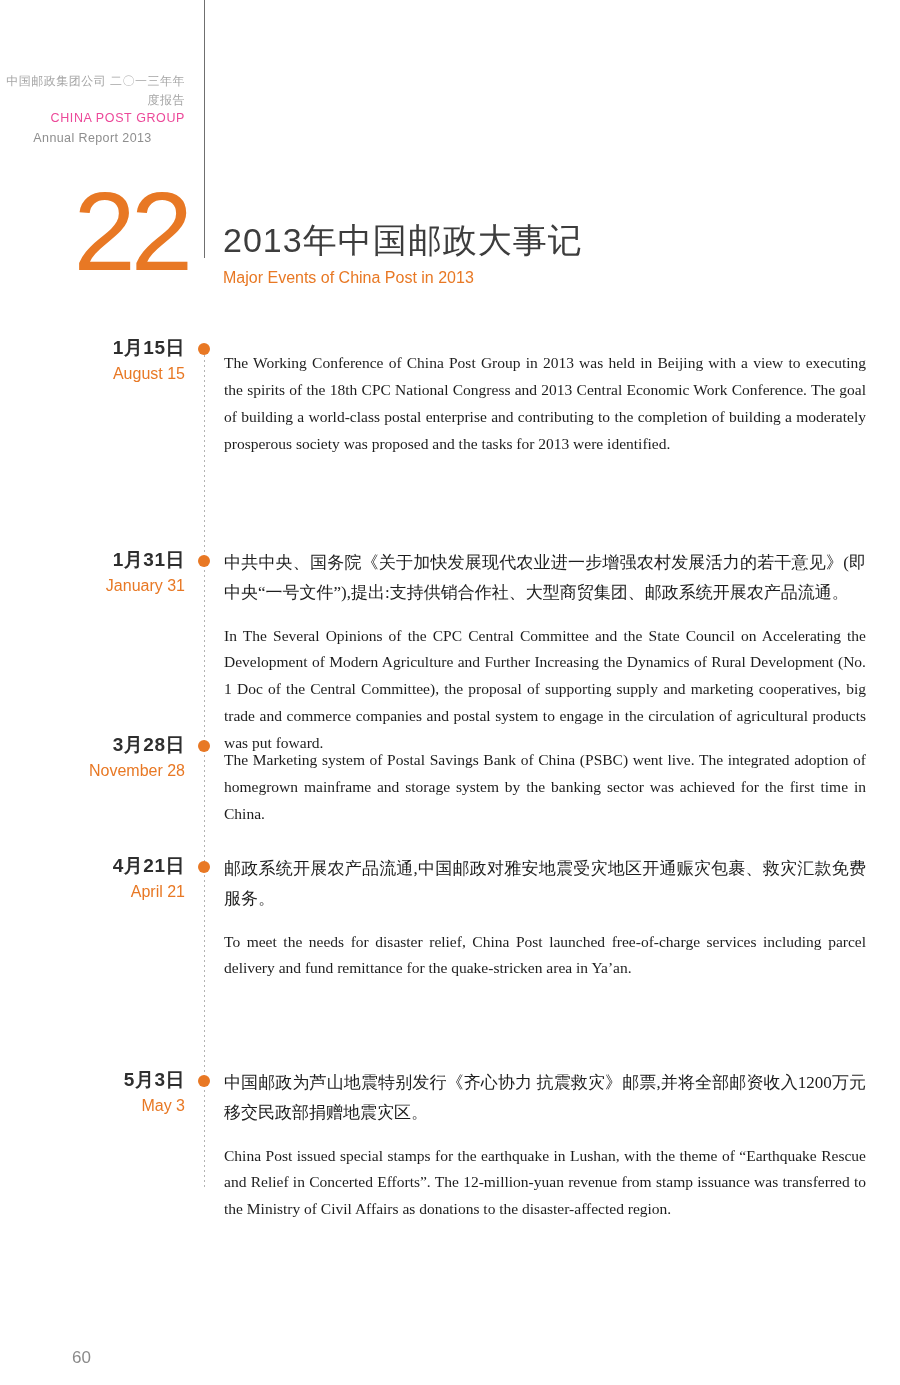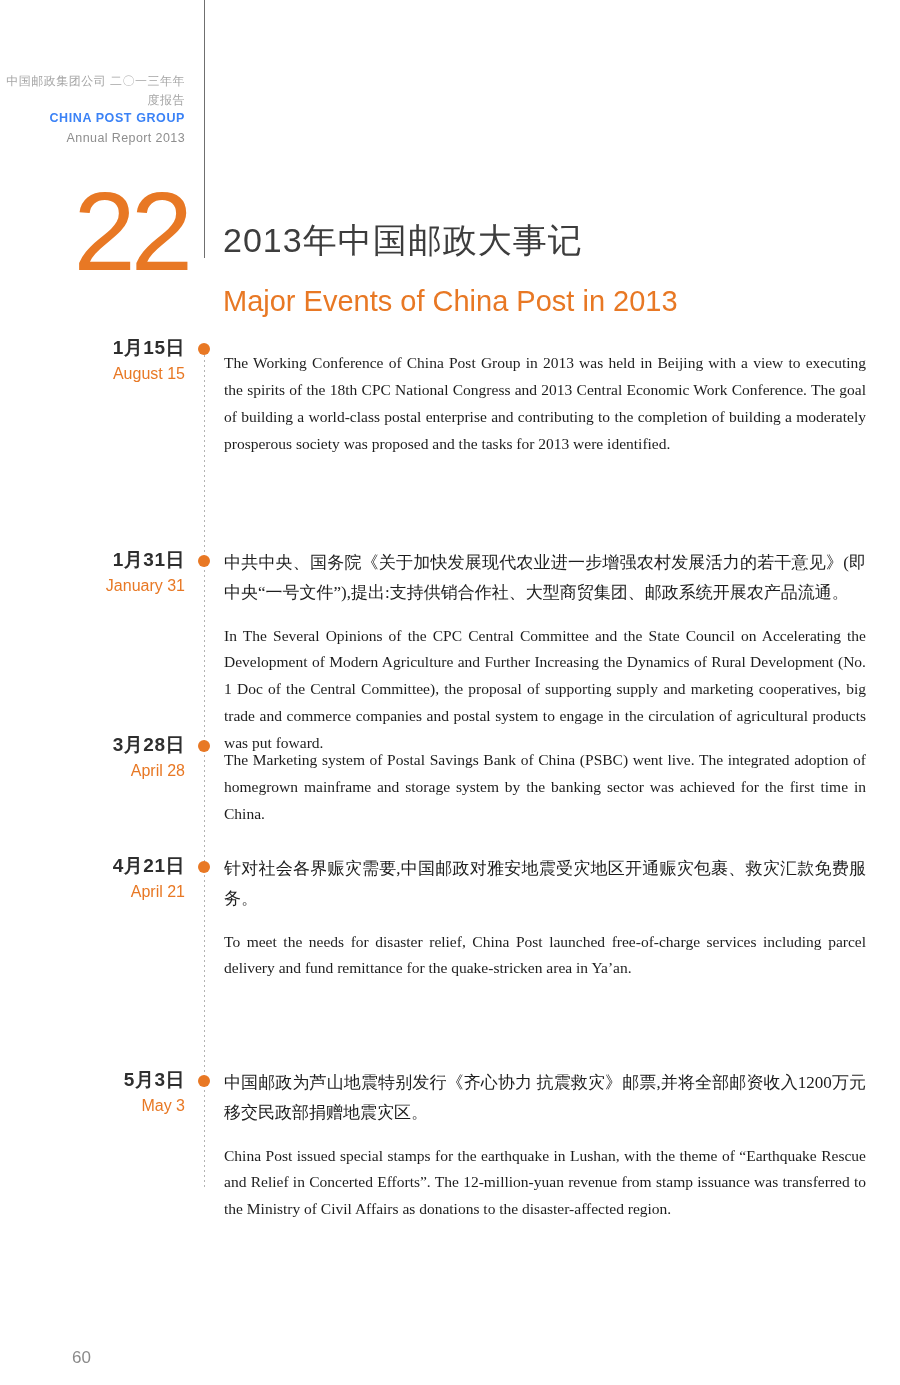--- a/index.html
+++ b/index.html
@@ -17,22 +17,22 @@
   
   .report-header {
     position: absolute;
     left: 0; top: 72px;
     width: 185px;
     text-align: right;
     color: #9b9b9b;
     line-height: 1.55;
   }
   .report-header .zh   { font-size: 12px; color: #a5a5a5; letter-spacing: .5px; }
-  .report-header .en-1 { font-size: 12.5px; font-weight: bold; color: #3b82f6; letter-spacing: .6px; }
-  .report-header .en-2 { font-size: 12.5px; color: #8e8e8e; letter-spacing: .4px; }
+  .report-header .en-1 { font-size: 12.5px; font-weight: normal; color: #ec4899; letter-spacing: .6px; }
+  .report-header .en-2 { font-size: 12.5px; color: #8e8e8e; letter-spacing: .4px; text-align: center; }
 
   .header-rule {
     position: absolute;
     left: 204px; top: 0;
     width: 1px; height: 258px;
     background: #6f6f6f;
   }
 
   
   .chapter-number {
@@ -49,22 +49,22 @@
   .chapter-titles { position: absolute; left: 223px; top: 201px; }
   .chapter-title-zh {
     font-size: 34px;
     color: #3d3d3d;
     font-weight: 400;
     letter-spacing: 1px;
     line-height: 1.2;
     margin-top: 19px;
   }
   .chapter-title-en {
-    margin-top: 23px;
-    font-size: 29px;
+    margin-top: 7px;
+    font-size: 16px;
     color: var(--accent);
     font-weight: 400;
     line-height: 1.2;
   }
 
   
   .timeline-rail {
     position: absolute;
     left: 204px; top: 350px;
     width: 1px; height: 838px;
@@ -162,36 +162,36 @@
     <div class="bullet"></div>
     <div class="content">
       <p class="body-zh">中共中央、国务院《关于加快发展现代农业进一步增强农村发展活力的若干意见》(即中央“一号文件”),提出:支持供销合作社、大型商贸集团、邮政系统开展农产品流通。</p>
       <p class="body-en">In The Several Opinions of the CPC Central Committee and the State Council on Accelerating the Development of Modern Agriculture and Further Increasing the Dynamics of Rural Development (No. 1 Doc of the Central Committee), the proposal of supporting supply and marketing cooperatives, big trade and commerce companies and postal system to engage in the circulation of agricultural products was put foward.</p>
     </div>
   </div>
 
   <div class="entry" style="top:733px">
     <div class="date-col">
       <div class="date-zh">3月28日</div>
-      <div class="date-en">April 28</div>
+      <div class="date-en">November 28</div>
     </div>
     <div class="bullet"></div>
     <div class="content">
       <p class="body-en">The Marketing system of Postal Savings Bank of China (PSBC) went live. The integrated adoption of homegrown mainframe and storage system by the banking sector was achieved for the first time in China.</p>
     </div>
   </div>
 
   <div class="entry" style="top:854px">
     <div class="date-col">
       <div class="date-zh">4月21日</div>
       <div class="date-en">April 21</div>
     </div>
     <div class="bullet"></div>
     <div class="content">
-      <p class="body-zh">针对社会各界赈灾需要,中国邮政对雅安地震受灾地区开通赈灾包裹、救灾汇款免费服务。</p>
+      <p class="body-zh">邮政系统开展农产品流通,中国邮政对雅安地震受灾地区开通赈灾包裹、救灾汇款免费服务。</p>
       <p class="body-en">To meet the needs for disaster relief, China Post launched free-of-charge services including parcel delivery and fund remittance for the quake-stricken area in Ya’an.</p>
     </div>
   </div>
 
 
   <div class="entry" style="top:1068px">
     <div class="date-col">
       <div class="date-zh">5月3日</div>
       <div class="date-en">May 3</div>
     </div>

